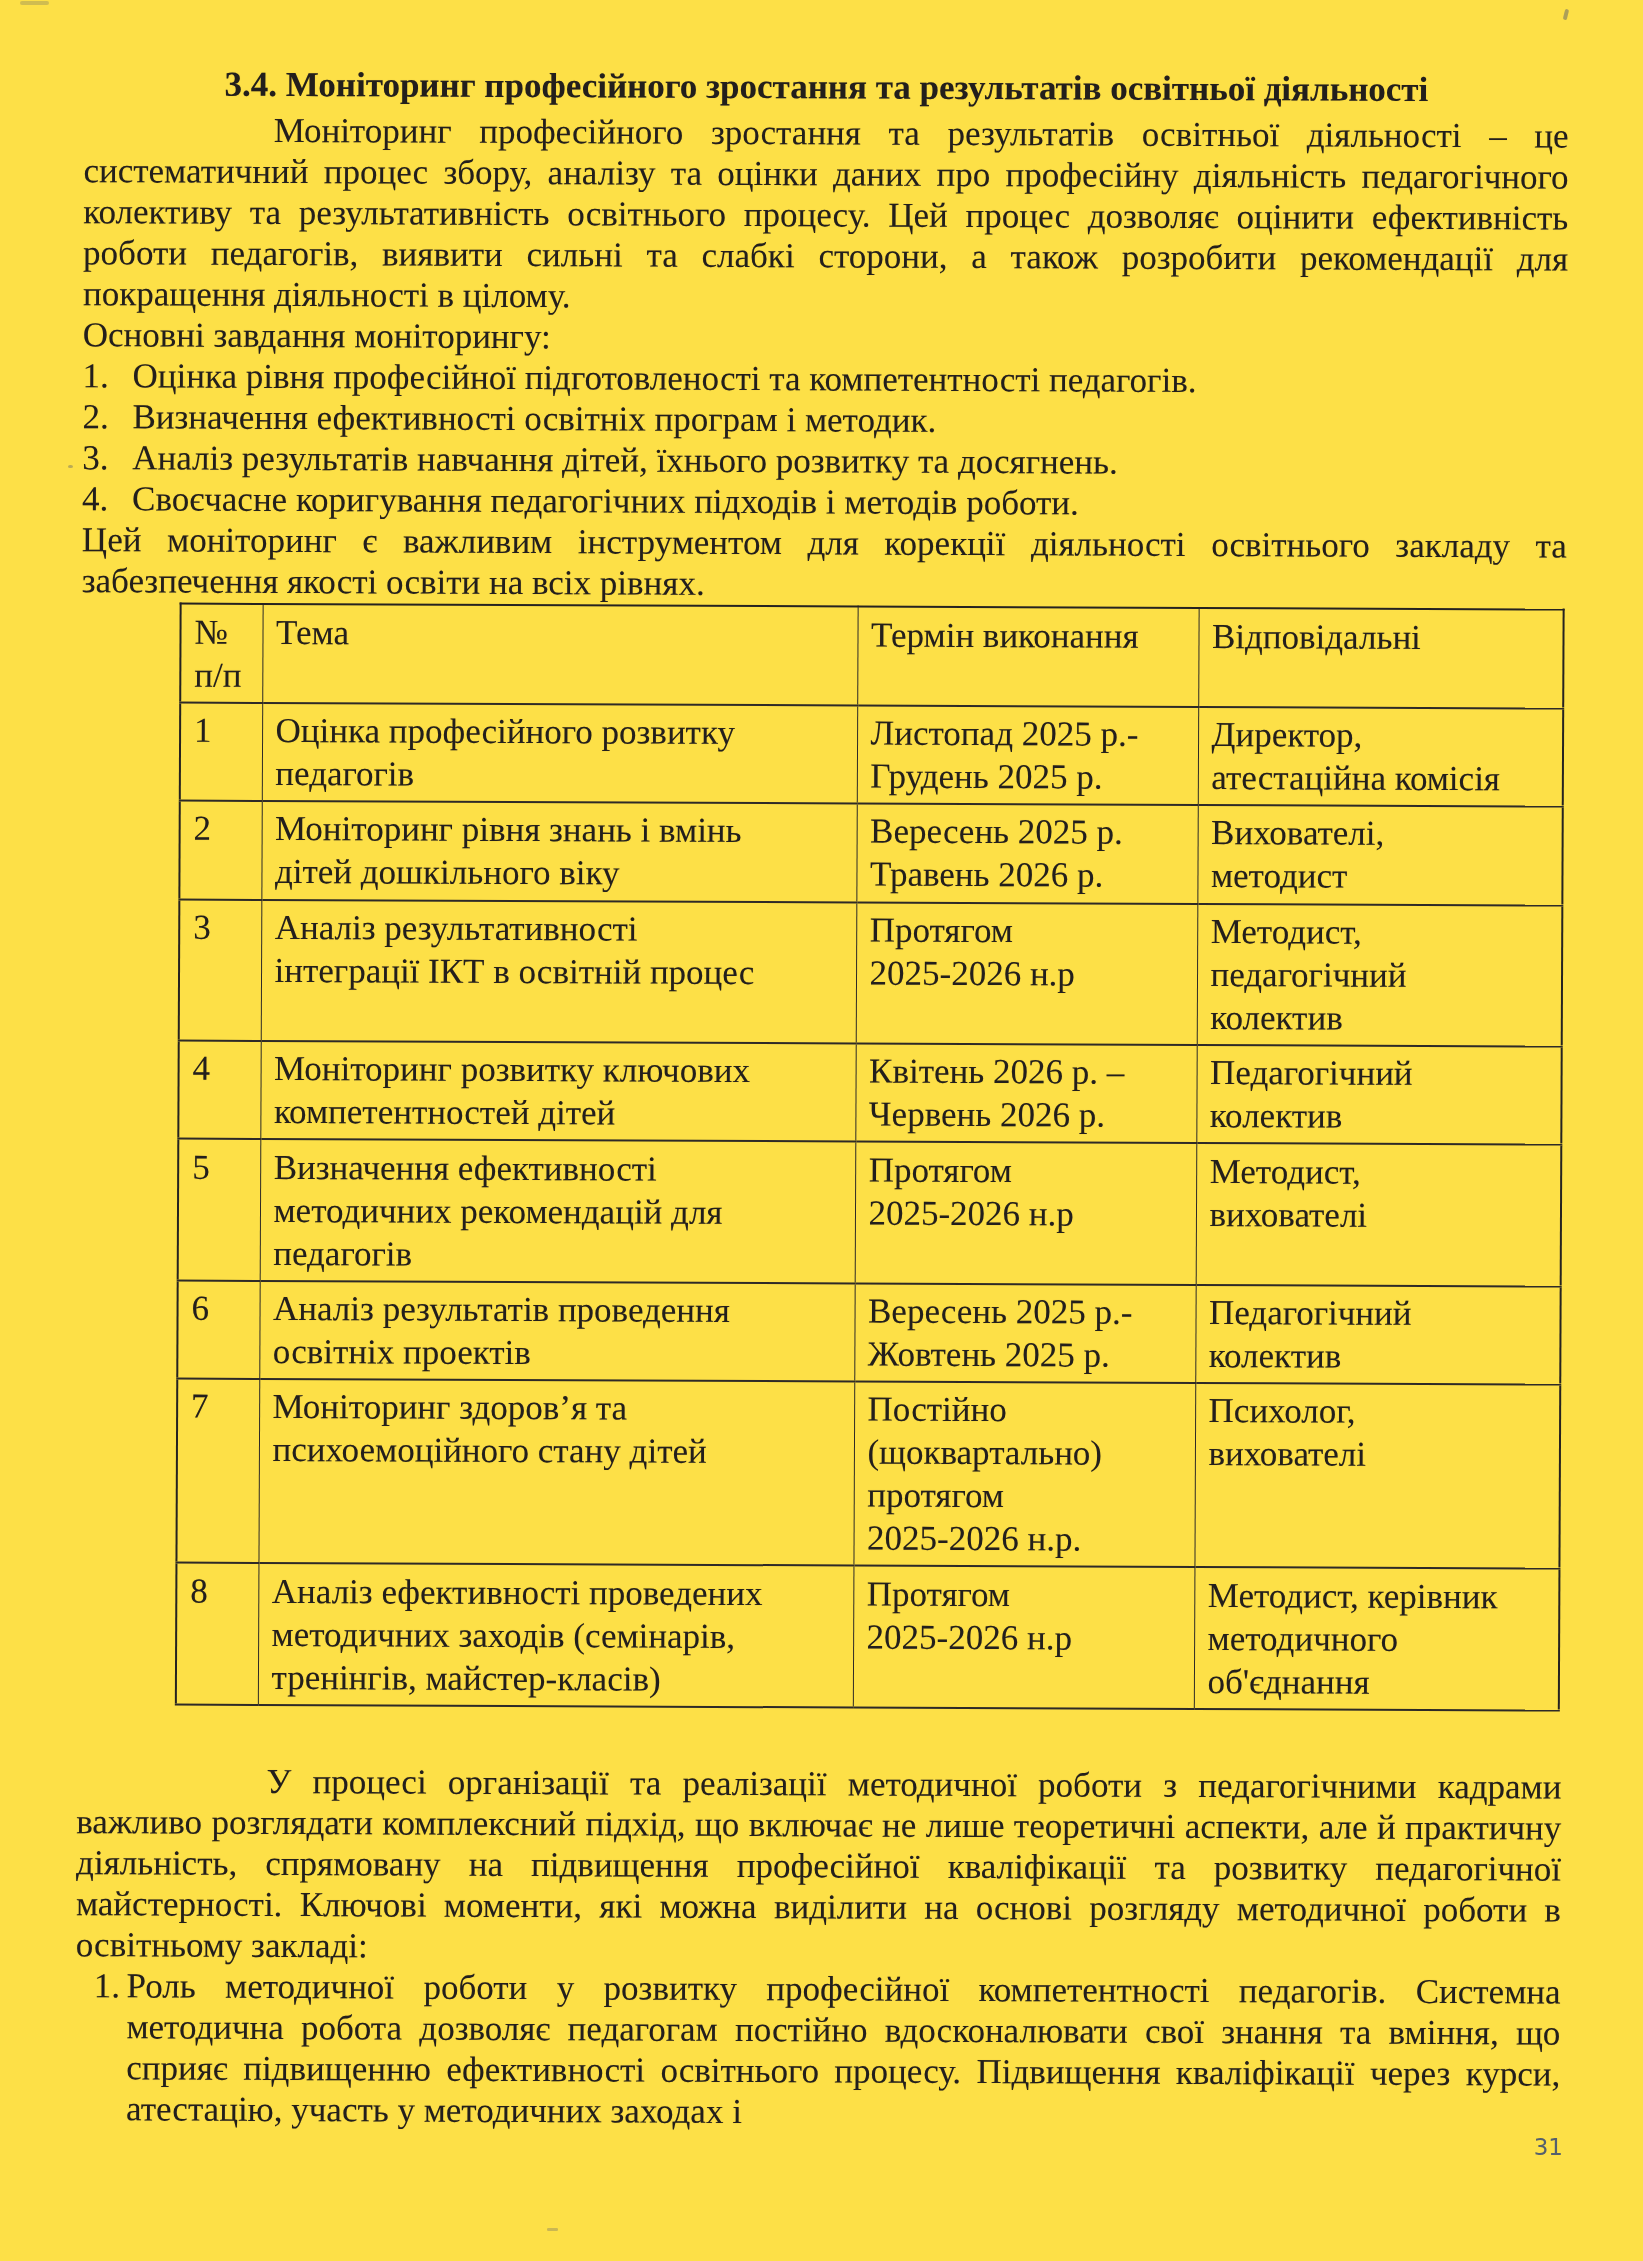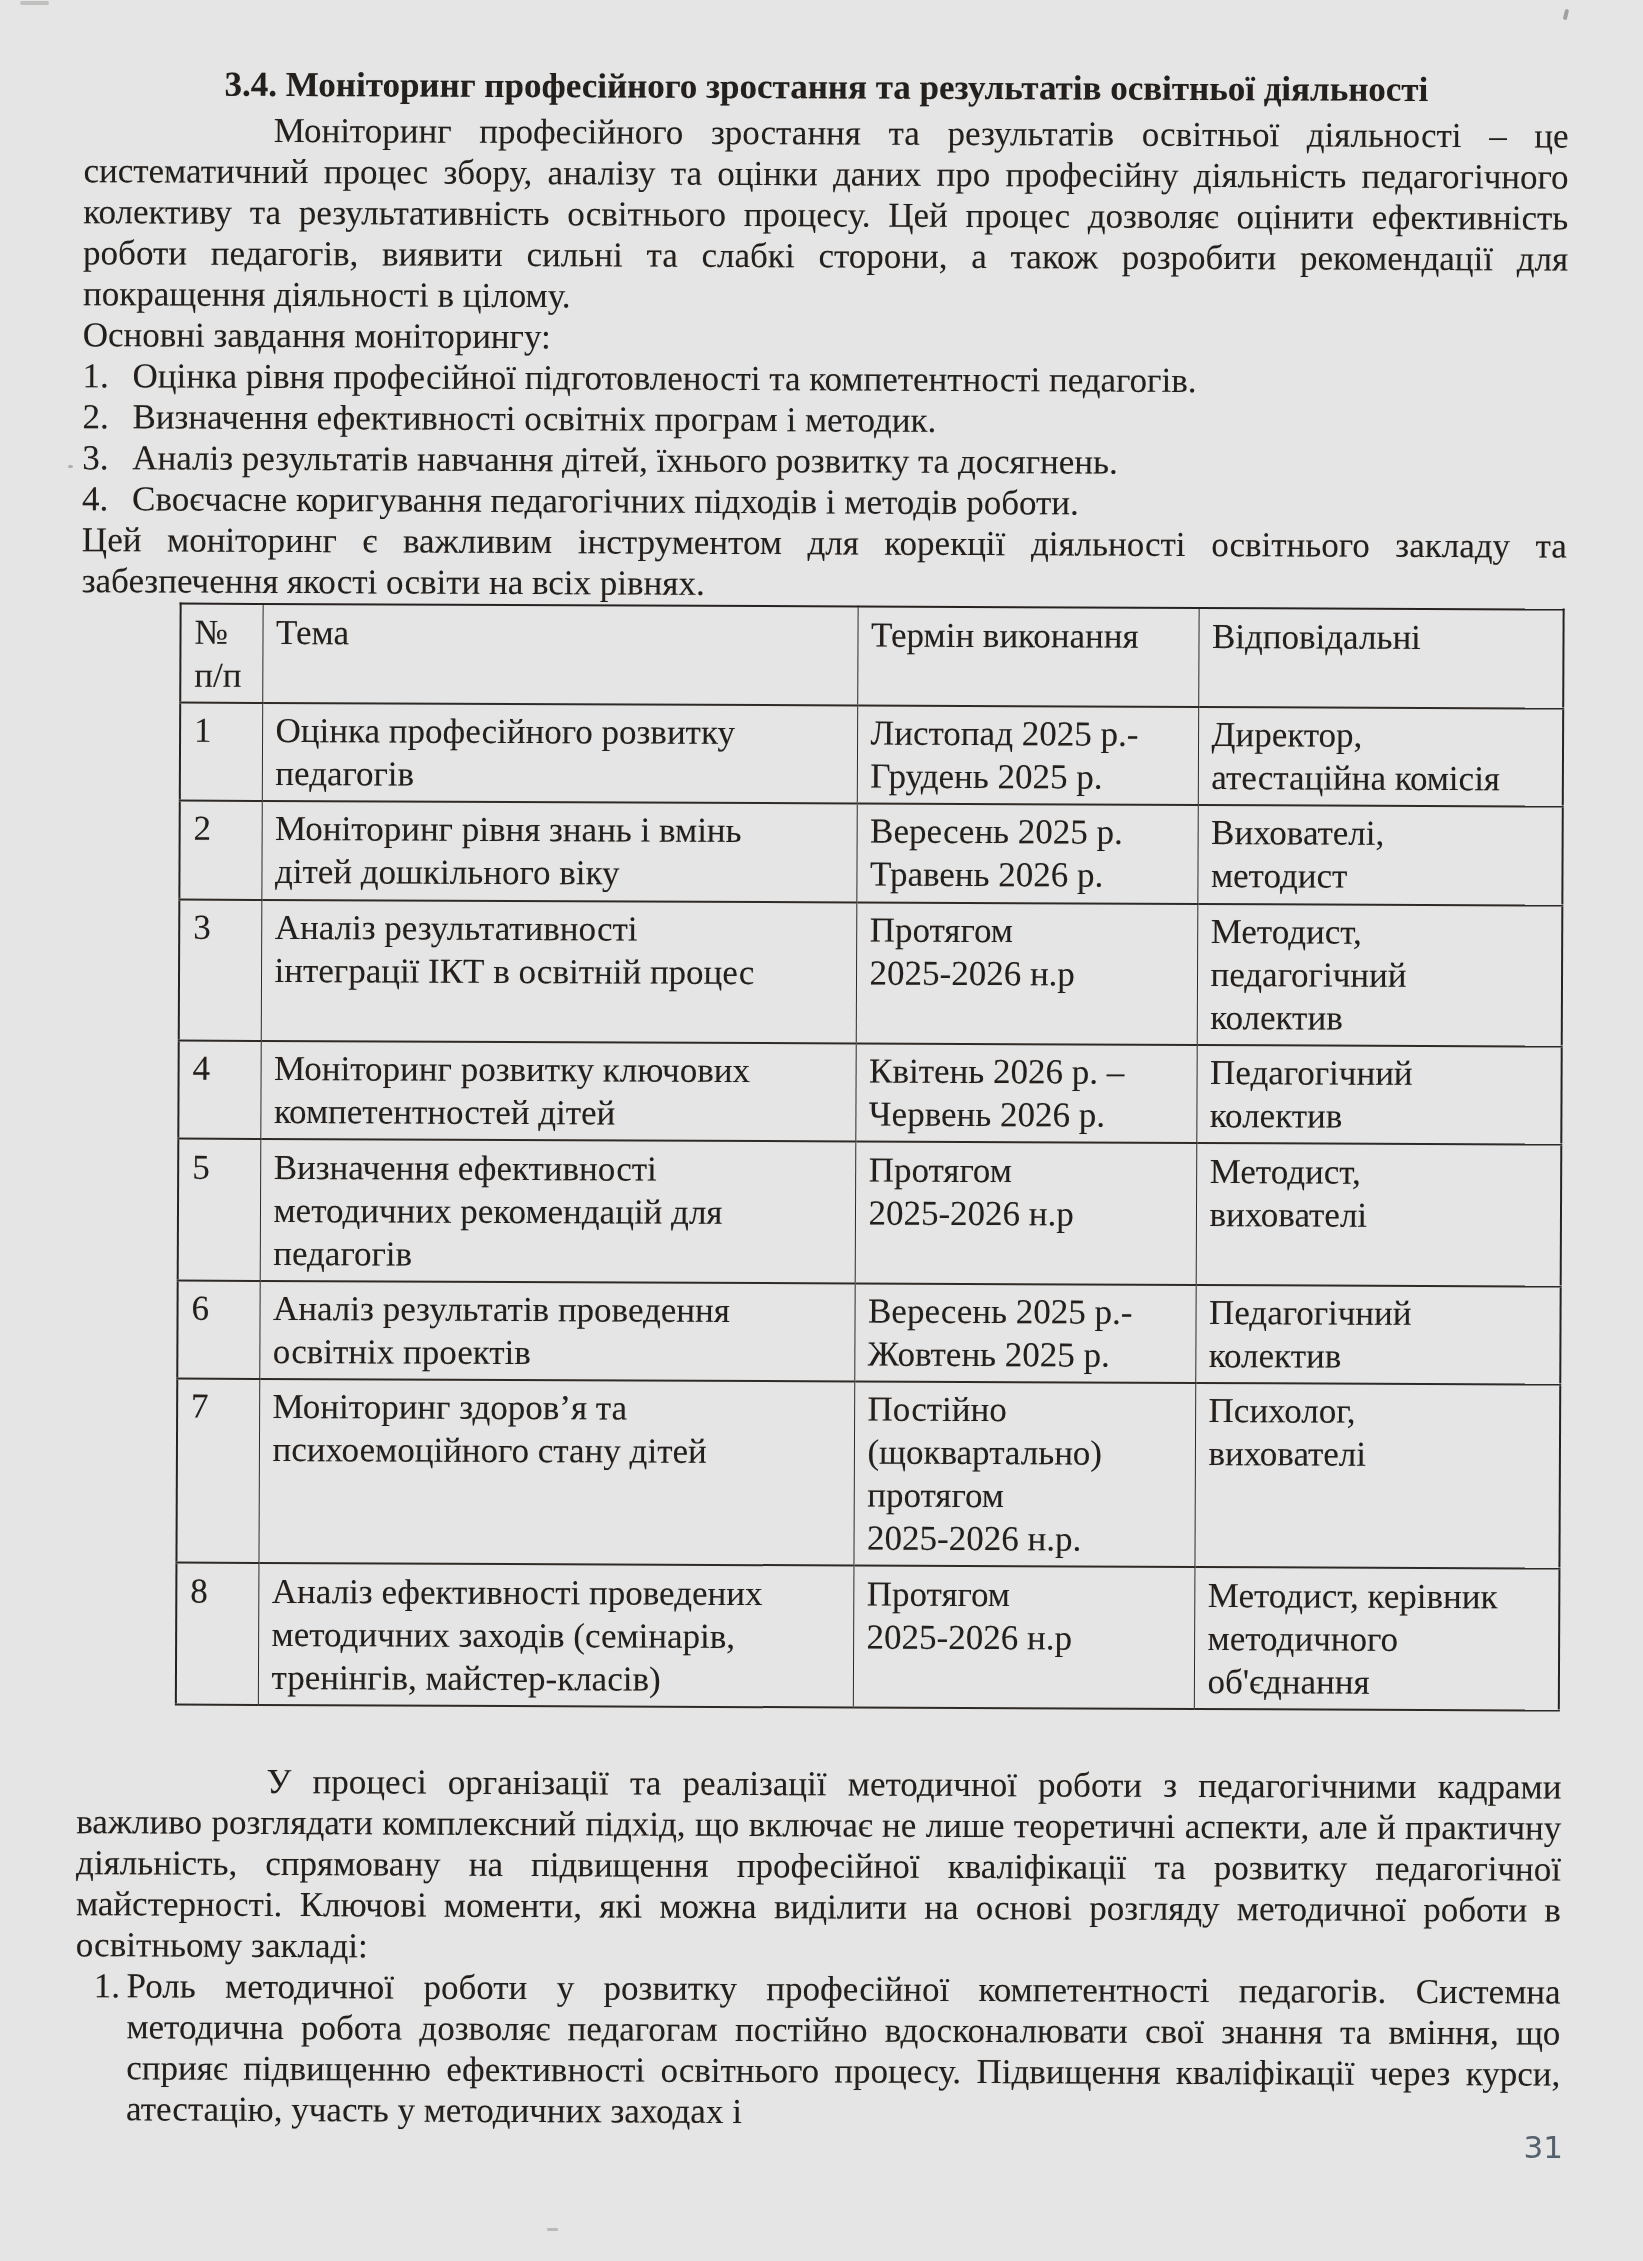--- a/index.html
+++ b/index.html
@@ -6,21 +6,21 @@
   body{
     width:1643px;height:2261px;
     background:#fbfbf9;
     font-family:"Liberation Serif","DejaVu Serif",serif;
     color:#231f1c;
     overflow:hidden;
     position:relative;
   }
   .sheet{
     position:absolute;left:0;top:0;width:1643px;height:2261px;
-    background:#e5e5e5;
+    background:#fde047;
   }
   .content{
     position:absolute;
     left:84px;top:64px;width:1485px;
     transform:rotate(0.25deg);
     transform-origin:196px 0;
     font-size:35px;line-height:41px;
     text-shadow:0 0 0.7px rgba(70,50,30,.35);
   }
   .title{
@@ -49,21 +49,21 @@
     line-height:43px;
   }
   table.mon thead th{border-bottom-width:2.6px;}
   .pre{white-space:pre-line;}
   .aftertable{margin-top:55px;}
   .closing-item{position:relative;padding-left:51px;text-align:justify;}
   .closing-item .cnum{position:absolute;left:18.3px;top:0;}
   .pagenum{
     position:absolute;top:2132px;right:80px;
     font-family:"DejaVu Sans","Liberation Sans",sans-serif;
-    font-size:31px;line-height:31px;color:#55606d;
+    font-size:23px;line-height:31px;color:#55606d;
   }
   .speck{position:absolute;background:#6a6a66;border-radius:50%;opacity:.45;}
   .speck.s1{left:68px;top:465px;width:4.6px;height:3.3px;}
   .speck.s2{left:1564px;top:9.2px;width:3.9px;height:10.5px;border-radius:2px;transform:rotate(14deg);opacity:.55;}
   .speck.s3{left:547px;top:2228px;width:10.5px;height:2.6px;border-radius:1.3px;opacity:.35;}
   .speck.s4{left:19.6px;top:1.3px;width:29px;height:3.9px;border-radius:2px;opacity:.3;}
 </style>
 </head>
 <body>
 

